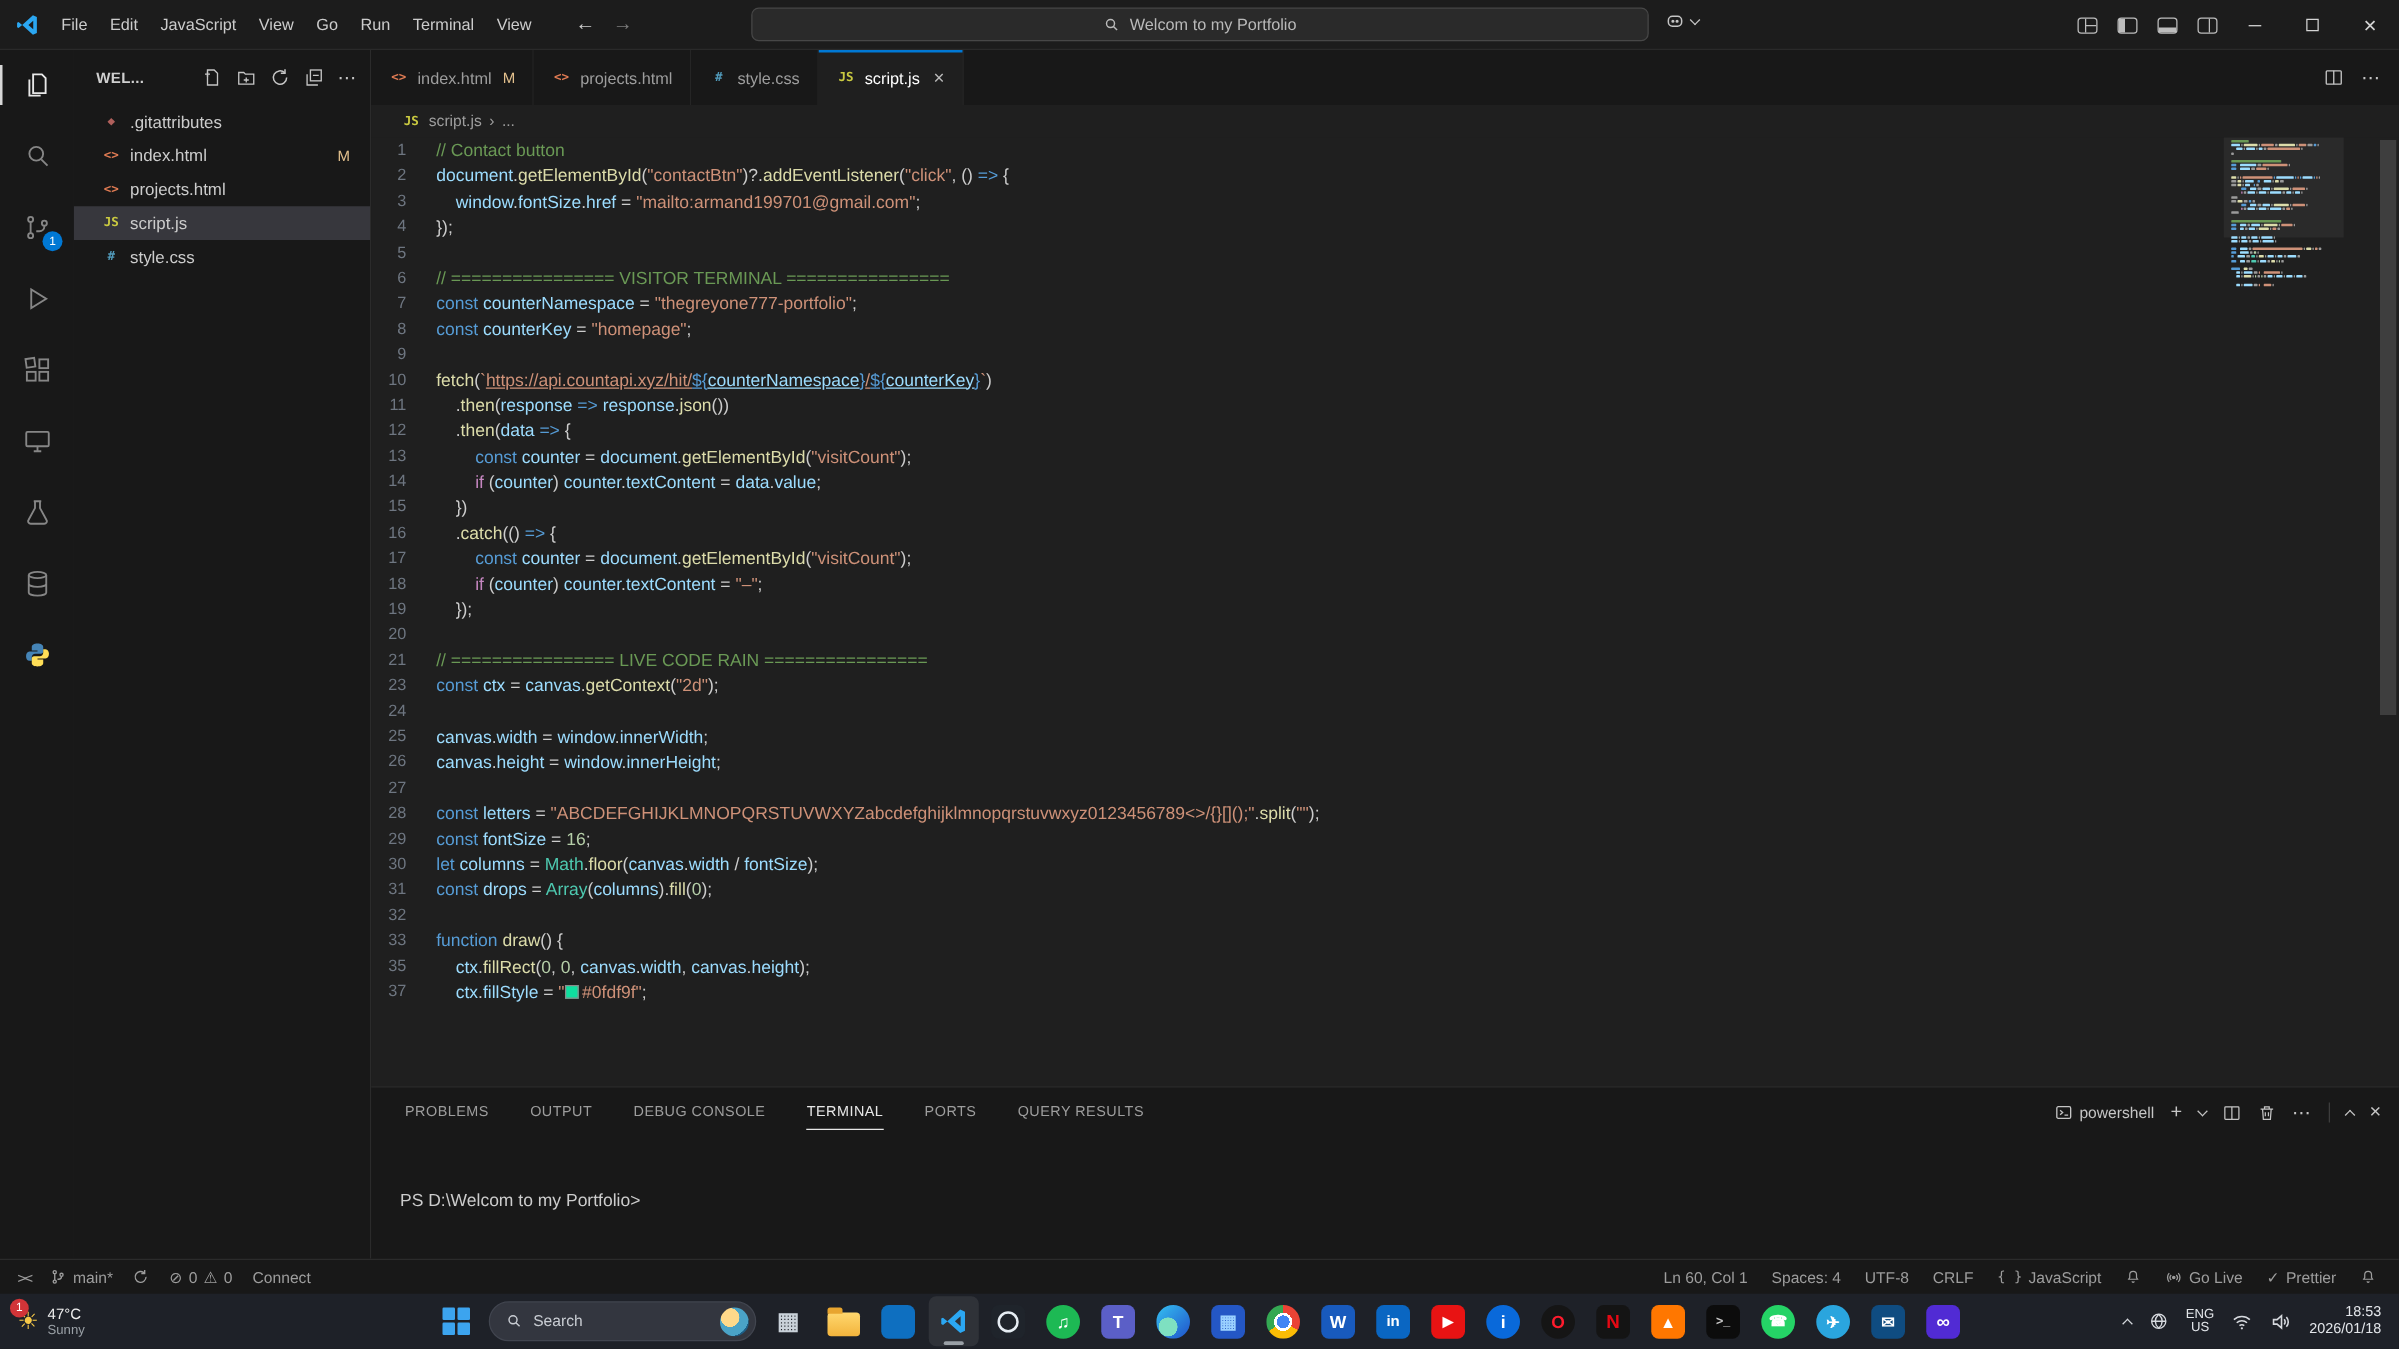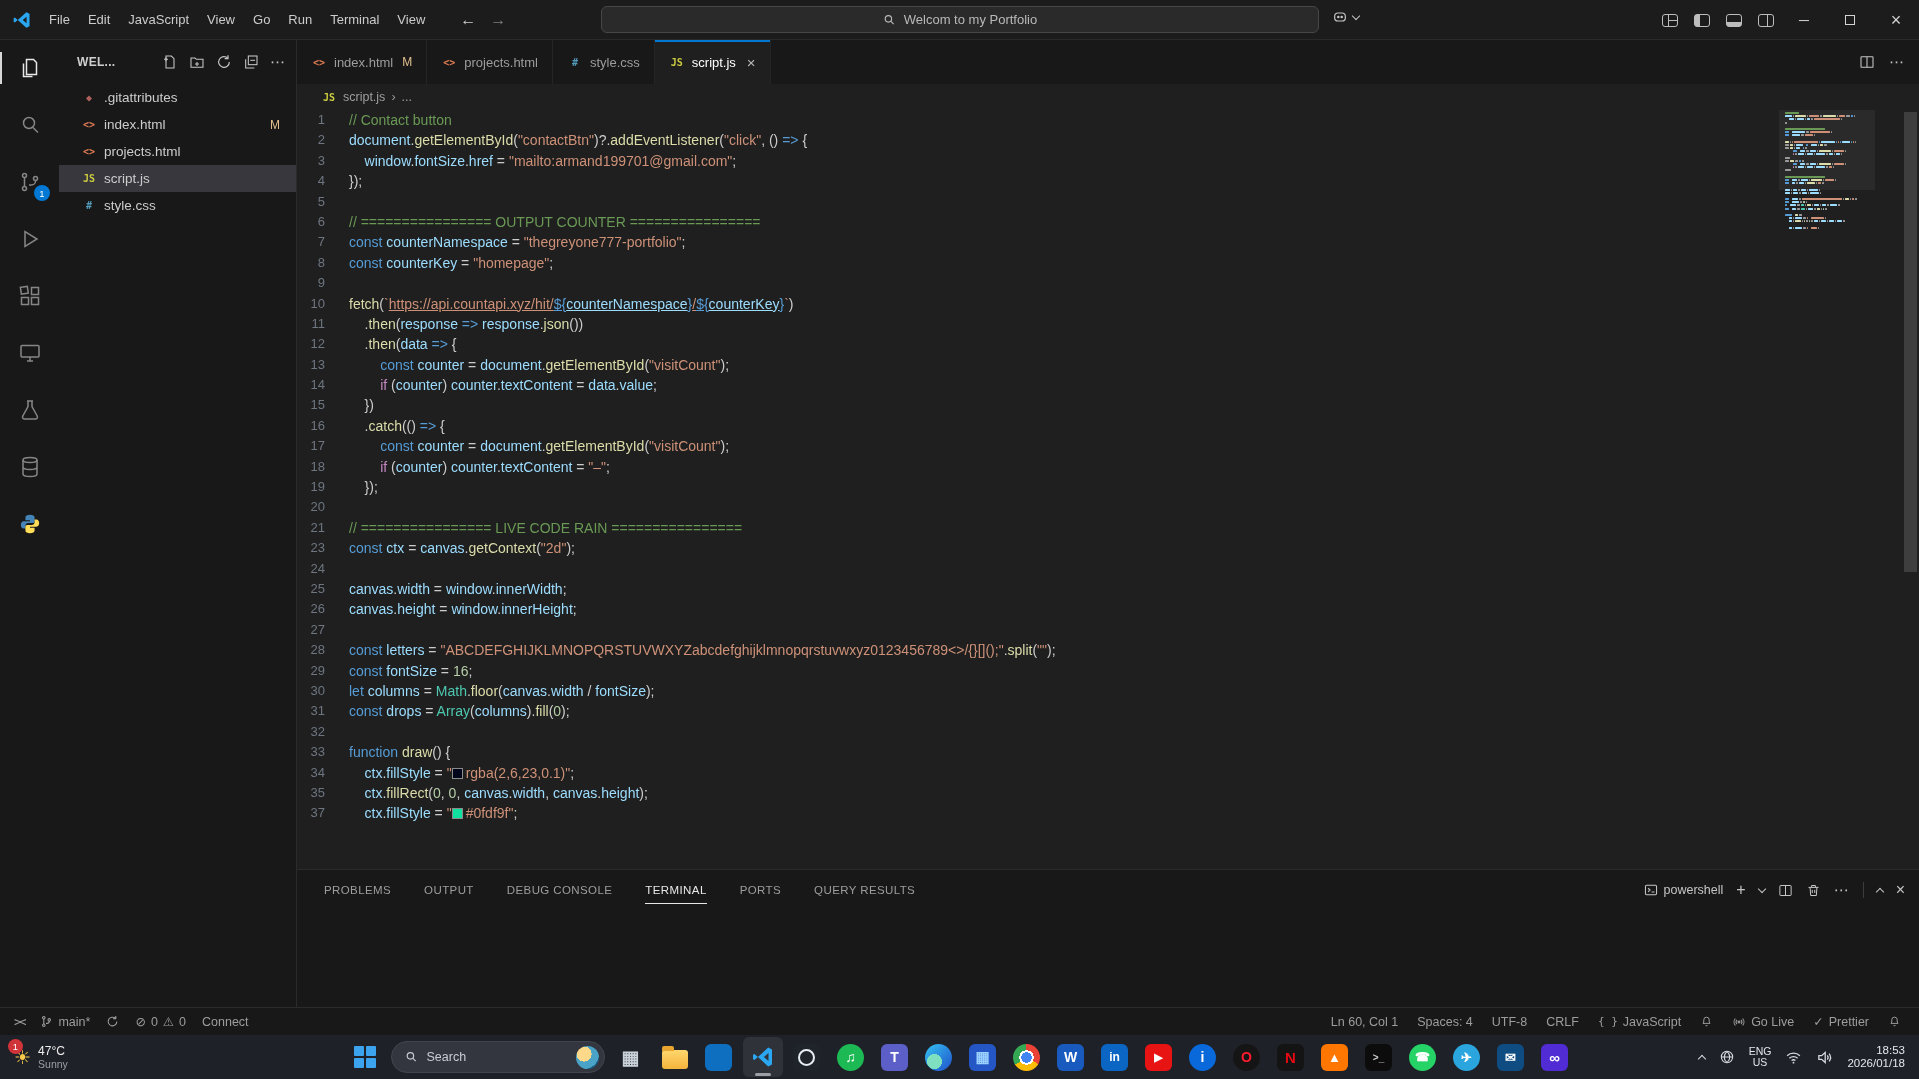--- a/index.html
+++ b/index.html
@@ -333,21 +333,21 @@
     <span>›</span>
     <span>...</span>
   </div>
   <div id="code">
     <div>
         <div class="cl"><span class="ln">1</span><span class="lc"><span class="tk-c">// Contact button</span></span></div>
         <div class="cl"><span class="ln">2</span><span class="lc"><span class="tk-v">document</span><span class="tk-p">.</span><span class="tk-fn">getElementById</span><span class="tk-p">(</span><span class="tk-s">"contactBtn"</span><span class="tk-p">)?.</span><span class="tk-fn">addEventListener</span><span class="tk-p">(</span><span class="tk-s">"click"</span><span class="tk-p">, () </span><span class="tk-k">=&gt;</span><span class="tk-p"> {</span></span></div>
         <div class="cl"><span class="ln">3</span><span class="lc"><span class="tk-p">    </span><span class="tk-v">window</span><span class="tk-p">.</span><span class="tk-v">fontSize</span><span class="tk-p">.</span><span class="tk-v">href</span><span class="tk-p"> = </span><span class="tk-s">"mailto:armand199701@gmail.com"</span><span class="tk-p">;</span></span></div>
         <div class="cl"><span class="ln">4</span><span class="lc"><span class="tk-p">});</span></span></div>
         <div class="cl"><span class="ln">5</span><span class="lc"></span></div>
-        <div class="cl"><span class="ln">6</span><span class="lc"><span class="tk-c">// ================ OUTPUT COUNTER ================</span></span></div>
+        <div class="cl"><span class="ln">6</span><span class="lc"><span class="tk-c">// ================ VISITOR TERMINAL ================</span></span></div>
         <div class="cl"><span class="ln">7</span><span class="lc"><span class="tk-k">const</span><span class="tk-p"> </span><span class="tk-v">counterNamespace</span><span class="tk-p"> = </span><span class="tk-s">"thegreyone777-portfolio"</span><span class="tk-p">;</span></span></div>
         <div class="cl"><span class="ln">8</span><span class="lc"><span class="tk-k">const</span><span class="tk-p"> </span><span class="tk-v">counterKey</span><span class="tk-p"> = </span><span class="tk-s">"homepage"</span><span class="tk-p">;</span></span></div>
         <div class="cl"><span class="ln">9</span><span class="lc"></span></div>
         <div class="cl"><span class="ln">10</span><span class="lc"><span class="tk-fn">fetch</span><span class="tk-p">(</span><span class="tk-s">`</span><span class="tk-us">https://api.countapi.xyz/hit/</span><span class="tk-ut">${</span><span class="tk-uv">counterNamespace</span><span class="tk-ut">}</span><span class="tk-us">/</span><span class="tk-ut">${</span><span class="tk-uv">counterKey</span><span class="tk-ut">}</span><span class="tk-s">`</span><span class="tk-p">)</span></span></div>
         <div class="cl"><span class="ln">11</span><span class="lc"><span class="tk-p">    .</span><span class="tk-fn">then</span><span class="tk-p">(</span><span class="tk-v">response</span><span class="tk-p"> </span><span class="tk-k">=&gt;</span><span class="tk-p"> </span><span class="tk-v">response</span><span class="tk-p">.</span><span class="tk-fn">json</span><span class="tk-p">())</span></span></div>
         <div class="cl"><span class="ln">12</span><span class="lc"><span class="tk-p">    .</span><span class="tk-fn">then</span><span class="tk-p">(</span><span class="tk-v">data</span><span class="tk-p"> </span><span class="tk-k">=&gt;</span><span class="tk-p"> {</span></span></div>
         <div class="cl"><span class="ln">13</span><span class="lc"><span class="tk-p">        </span><span class="tk-k">const</span><span class="tk-p"> </span><span class="tk-v">counter</span><span class="tk-p"> = </span><span class="tk-v">document</span><span class="tk-p">.</span><span class="tk-fn">getElementById</span><span class="tk-p">(</span><span class="tk-s">"visitCount"</span><span class="tk-p">);</span></span></div>
         <div class="cl"><span class="ln">14</span><span class="lc"><span class="tk-p">        </span><span class="tk-f">if</span><span class="tk-p"> (</span><span class="tk-v">counter</span><span class="tk-p">) </span><span class="tk-v">counter</span><span class="tk-p">.</span><span class="tk-v">textContent</span><span class="tk-p"> = </span><span class="tk-v">data</span><span class="tk-p">.</span><span class="tk-v">value</span><span class="tk-p">;</span></span></div>
         <div class="cl"><span class="ln">15</span><span class="lc"><span class="tk-p">    })</span></span></div>
         <div class="cl"><span class="ln">16</span><span class="lc"><span class="tk-p">    .</span><span class="tk-fn">catch</span><span class="tk-p">(() </span><span class="tk-k">=&gt;</span><span class="tk-p"> {</span></span></div>
@@ -360,21 +360,20 @@
         <div class="cl"><span class="ln">24</span><span class="lc"></span></div>
         <div class="cl"><span class="ln">25</span><span class="lc"><span class="tk-v">canvas</span><span class="tk-p">.</span><span class="tk-v">width</span><span class="tk-p"> = </span><span class="tk-v">window</span><span class="tk-p">.</span><span class="tk-v">innerWidth</span><span class="tk-p">;</span></span></div>
         <div class="cl"><span class="ln">26</span><span class="lc"><span class="tk-v">canvas</span><span class="tk-p">.</span><span class="tk-v">height</span><span class="tk-p"> = </span><span class="tk-v">window</span><span class="tk-p">.</span><span class="tk-v">innerHeight</span><span class="tk-p">;</span></span></div>
         <div class="cl"><span class="ln">27</span><span class="lc"></span></div>
         <div class="cl"><span class="ln">28</span><span class="lc"><span class="tk-k">const</span><span class="tk-p"> </span><span class="tk-v">letters</span><span class="tk-p"> = </span><span class="tk-s">"ABCDEFGHIJKLMNOPQRSTUVWXYZabcdefghijklmnopqrstuvwxyz0123456789&lt;&gt;/{}[]();"</span><span class="tk-p">.</span><span class="tk-fn">split</span><span class="tk-p">(</span><span class="tk-s">""</span><span class="tk-p">);</span></span></div>
         <div class="cl"><span class="ln">29</span><span class="lc"><span class="tk-k">const</span><span class="tk-p"> </span><span class="tk-v">fontSize</span><span class="tk-p"> = </span><span class="tk-n">16</span><span class="tk-p">;</span></span></div>
         <div class="cl"><span class="ln">30</span><span class="lc"><span class="tk-k">let</span><span class="tk-p"> </span><span class="tk-v">columns</span><span class="tk-p"> = </span><span class="tk-cl">Math</span><span class="tk-p">.</span><span class="tk-fn">floor</span><span class="tk-p">(</span><span class="tk-v">canvas</span><span class="tk-p">.</span><span class="tk-v">width</span><span class="tk-p"> / </span><span class="tk-v">fontSize</span><span class="tk-p">);</span></span></div>
         <div class="cl"><span class="ln">31</span><span class="lc"><span class="tk-k">const</span><span class="tk-p"> </span><span class="tk-v">drops</span><span class="tk-p"> = </span><span class="tk-cl">Array</span><span class="tk-p">(</span><span class="tk-v">columns</span><span class="tk-p">).</span><span class="tk-fn">fill</span><span class="tk-p">(</span><span class="tk-n">0</span><span class="tk-p">);</span></span></div>
         <div class="cl"><span class="ln">32</span><span class="lc"></span></div>
         <div class="cl"><span class="ln">33</span><span class="lc"><span class="tk-k">function</span><span class="tk-p"> </span><span class="tk-fn">draw</span><span class="tk-p">() {</span></span></div>
-        <div class="cl"><span class="ln">34</span><span class="lc"><span class="tk-p">    </span><span class="tk-v">ctx</span><span class="tk-p">.</span><span class="tk-v">fillStyle</span><span class="tk-p"> = </span><span class="tk-s">"</span><span class="swatch swd"></span><span class="tk-s">rgba(2,6,23,0.1)"</span><span class="tk-p">;</span></span></div>
         <div class="cl"><span class="ln">35</span><span class="lc"><span class="tk-p">    </span><span class="tk-v">ctx</span><span class="tk-p">.</span><span class="tk-fn">fillRect</span><span class="tk-p">(</span><span class="tk-n">0</span><span class="tk-p">, </span><span class="tk-n">0</span><span class="tk-p">, </span><span class="tk-v">canvas</span><span class="tk-p">.</span><span class="tk-v">width</span><span class="tk-p">, </span><span class="tk-v">canvas</span><span class="tk-p">.</span><span class="tk-v">height</span><span class="tk-p">);</span></span></div>
         <div class="cl"><span class="ln">37</span><span class="lc"><span class="tk-p">    </span><span class="tk-v">ctx</span><span class="tk-p">.</span><span class="tk-v">fillStyle</span><span class="tk-p"> = </span><span class="tk-s">"</span><span class="swatch swg"></span><span class="tk-s">#0fdf9f"</span><span class="tk-p">;</span></span></div>
       </div>
   </div>
   <div id="mm-slider"></div>
   <div id="minimap">
       <div class="mm-line">
         <span style="width: 13.94px; background: rgb(106, 153, 85);"></span>
       </div>
       <div class="mm-line">
@@ -711,20 +710,23 @@
     <span>
         <svg width="15" height="15" viewBox="0 0 24 24" fill="none" stroke="currentColor" stroke-width="1.6">
           <path d="M4 7h16M9 7V4h6v3M6.5 7l1 13h9l1-13M10 11v5M14 11v5"></path>
         </svg>
       </span>
     <span class="ellip">⋯</span>
     <span class="pa-sep"></span>
     <span class="chev up"></span>
     <span style="font-size:16px">×</span>
   </div>
+  <div id="terminal">
+    <span>PS D:\Welcom to my Portfolio&gt;</span>
+  </div>
 </div>
 
 <div id="statusbar">
   <div class="sb-left">
     <div class="sb-item">
         <span class="remote-gl">&gt;&lt;</span>
       </div>
     <div class="sb-item">
       <svg width="13" height="13" viewBox="0 0 24 24" fill="none" stroke="currentColor" stroke-width="2">
           <circle cx="7" cy="5" r="2.3"></circle>

